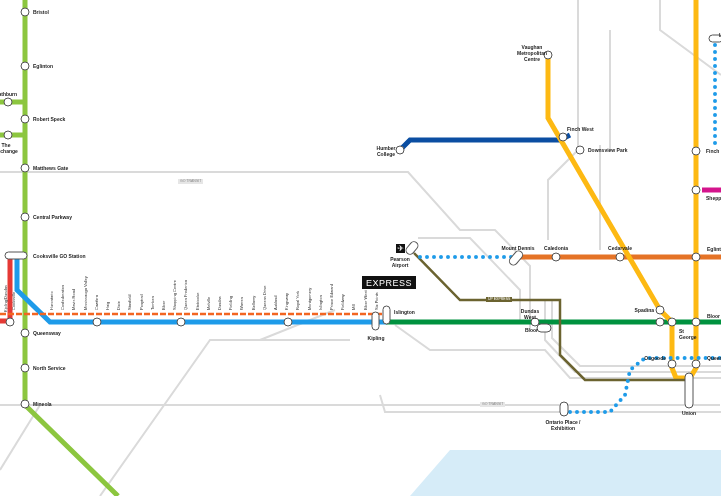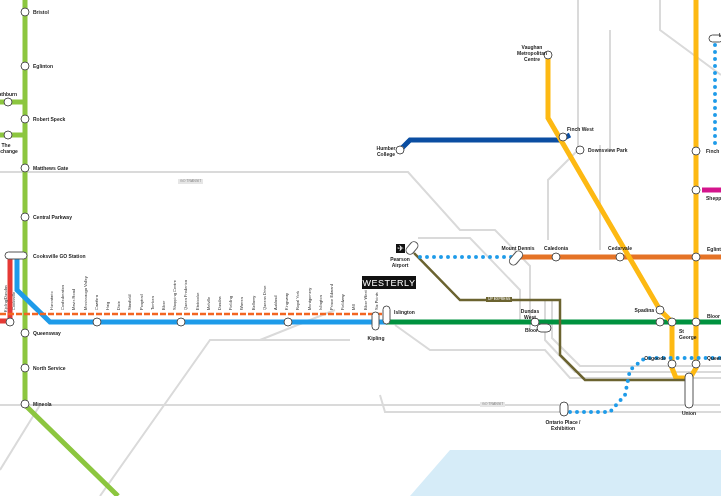--- a/index.html
+++ b/index.html
@@ -111,21 +111,21 @@
       <circle cx="696" cy="364" r="4"></circle>
     <rect x="685" y="373" width="8" height="35" rx="4"></rect>
     <rect x="560" y="402" width="8" height="14" rx="4"></rect>
   </g>
 </svg>
 
 <div class="tag" style="left:178px;top:179px;">GO TRANSIT</div>
 <div class="tag" style="left:480px;top:402px;">GO TRANSIT</div>
 <div class="tag up" style="left:486px;top:297px;">UP EXPRESS</div>
 
-<div class="brand">WESTERLY</div>
+<div class="brand">EXPRESS</div>
 <div class="airport">✈</div>
 
 <div class="lbl" style="left:33px;top:9px;">Bristol</div>
 <div class="lbl" style="left:33px;top:63px;">Eglinton</div>
 <div class="lbl" style="left:33px;top:116px;">Robert Speck</div>
 <div class="lbl" style="left:33px;top:165px;">Matthews Gate</div>
 <div class="lbl" style="left:33px;top:214px;">Central Parkway</div>
 <div class="lbl" style="left:33px;top:253px;">Cooksville GO Station</div>
 <div class="lbl" style="left:33px;top:330px;">Queensway</div>
 <div class="lbl" style="left:33px;top:365px;">North Service</div>

